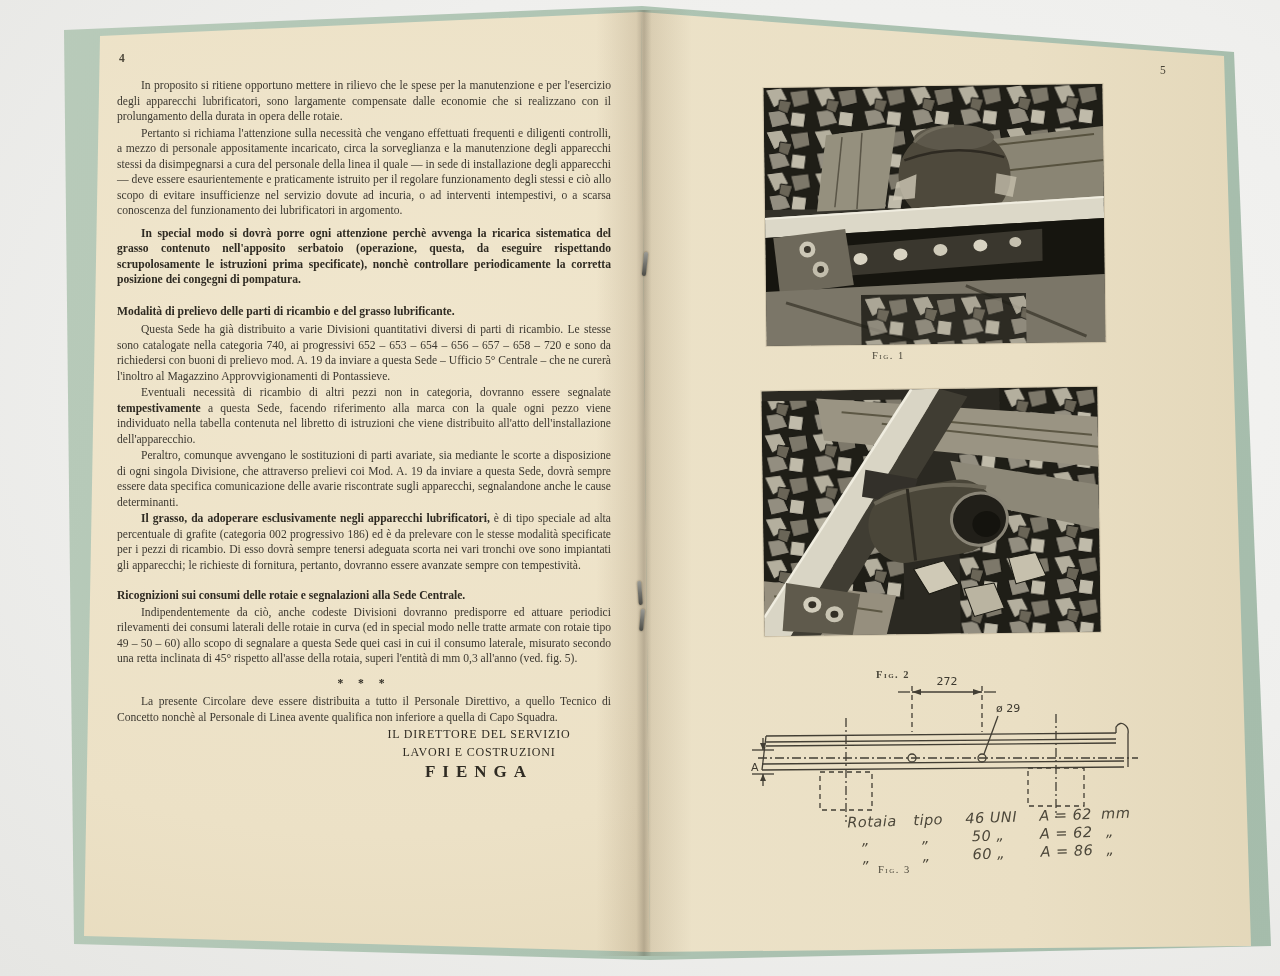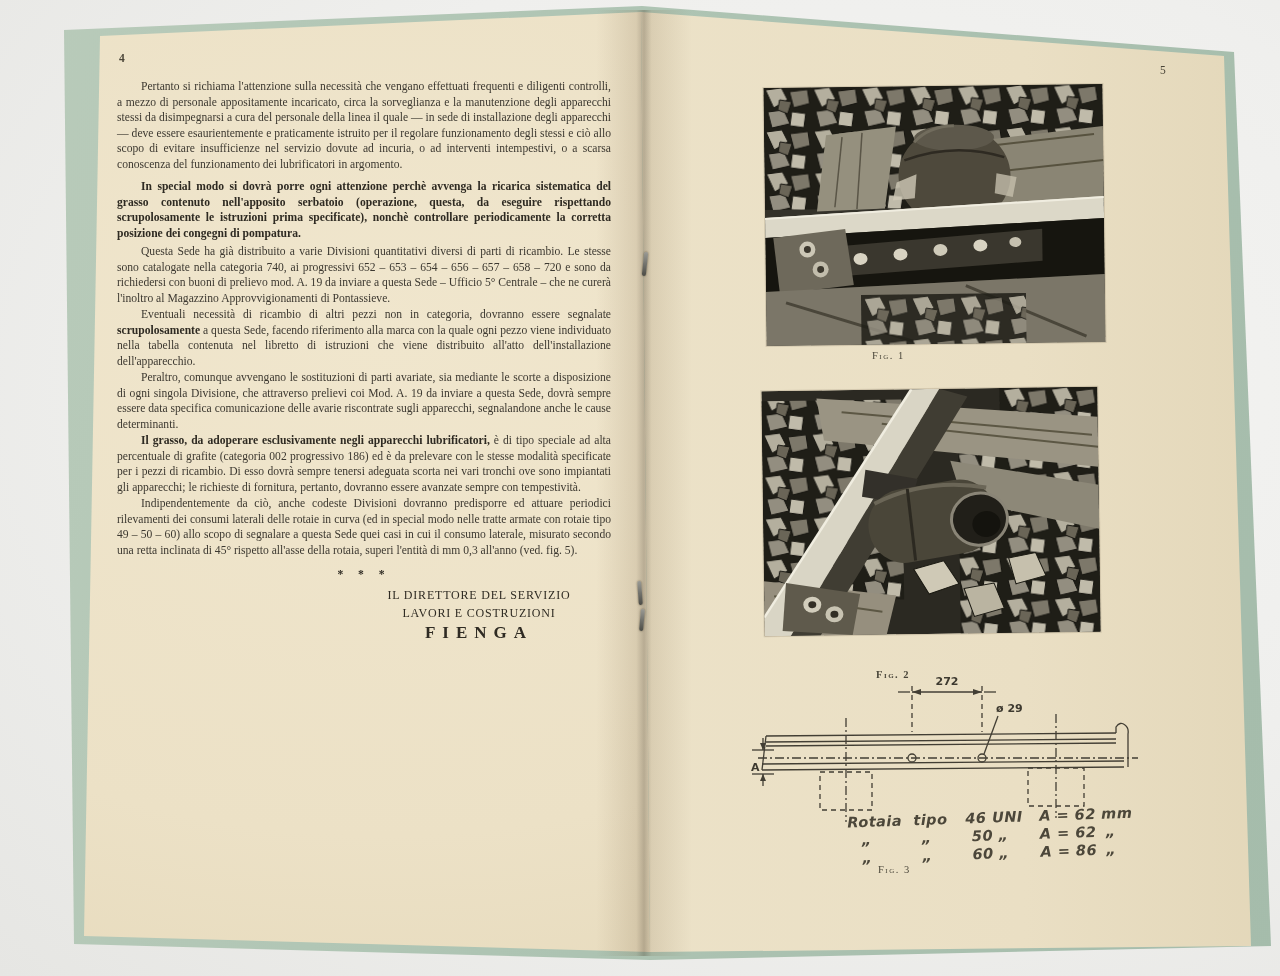--- a/index.html
+++ b/index.html
@@ -43,49 +43,53 @@
   .mt1{margin-top:1px !important;}.mt2{margin-top:2px !important;}
   .mt3{margin-top:3px !important;}.mt6{margin-top:6px !important;}
   .mt7{margin-top:7px !important;}.mt15{margin-top:15px !important;}
   .stars{margin-top:9px !important;margin-bottom:3px !important;text-align:center;text-indent:0;font-weight:bold;letter-spacing:6px;color:#2e2a22;}
   .signature{margin-top:0;margin-left:228px;width:268px;text-align:center;color:#2f2b23;}
   .signature .sl{font-size:12px;line-height:18px;letter-spacing:0.8px;}
   .signature .sn{font-size:17px;font-weight:bold;letter-spacing:7px;margin-top:3px;}
   
   .photo{overflow:hidden;box-shadow:0 0 0 1px rgba(80,70,50,0.15);}
   .caption{font-variant:small-caps;font-size:10.5px;letter-spacing:1.5px;color:#4a463a;}
-  .fig3-wrap{left:750px;top:672px;width:396px;height:198px;font-weight:bold;}
+  .fig3-wrap{left:750px;top:672px;width:396px;height:198px;}
   svg{display:block;}
   .dr{stroke:#423e34;stroke-width:1.3;fill:none;}
   .drt{font-family:"DejaVu Sans",sans-serif;font-size:11px;fill:#3e3a30;}
   .hand{font-family:"DejaVu Sans",sans-serif;font-style:italic;font-size:14.5px;fill:#4c473a;letter-spacing:0.5px;}
 </style>
 </head>
 <body>
 
 <div class="abs full cover"></div>
 <div class="abs full page-left"></div>
 <div class="abs full page-right"></div>
 <div class="abs gutter"></div>
 
 <div class="abs staple" style="left:643px;top:252px;height:24px;transform:rotate(6deg);"></div>
 <div class="abs staple" style="left:638px;top:581px;height:24px;transform:rotate(-4deg);"></div>
 <div class="abs staple" style="left:640px;top:609px;height:22px;transform:rotate(5deg);"></div>
 
 <div class="abs pageno" style="left:119px;top:52px;">4</div>
 
 <main class="abs text-col">
+  <p class="ind">In proposito si ritiene opportuno mettere in rilievo che le spese per la manutenzione e per l'esercizio degli apparecchi lubrificatori, sono largamente compensate dalle economie che si realizzano con il prolungamento della durata in opera delle rotaie.</p>
   <p class="ind mt1">Pertanto si richiama l'attenzione sulla necessità che vengano effettuati frequenti e diligenti controlli, a mezzo di personale appositamente incaricato, circa la sorveglianza e la manutenzione degli apparecchi stessi da disimpegnarsi a cura del personale della linea il quale — in sede di installazione degli apparecchi — deve essere esaurientemente e praticamente istruito per il regolare funzionamento degli stessi e ciò allo scopo di evitare insufficienze nel servizio dovute ad incuria, o ad interventi intempestivi, o a scarsa conoscenza del funzionamento dei lubrificatori in argomento.</p>
   <p class="ind b mt7">In special modo si dovrà porre ogni attenzione perchè avvenga la ricarica sistematica del grasso contenuto nell'apposito serbatoio (operazione, questa, da eseguire rispettando scrupolosamente le istruzioni prima specificate), nonchè controllare periodicamente la corretta posizione dei congegni di pompatura.</p>
+  <p class="heading">Modalità di prelievo delle parti di ricambio e del grasso lubrificante.</p>
   <p class="ind mt3">Questa Sede ha già distribuito a varie Divisioni quantitativi diversi di parti di ricambio. Le stesse sono catalogate nella categoria 740, ai progressivi 652 – 653 – 654 – 656 – 657 – 658 – 720 e sono da richiedersi con buoni di prelievo mod. A. 19 da inviare a questa Sede – Ufficio 5° Centrale – che ne curerà l'inoltro al Magazzino Approvvigionamenti di Pontassieve.</p>
-  <p class="ind mt1"><span>Eventuali necessità di ricambio di altri pezzi non in categoria, dovranno essere segnalate </span><span class="b">scrupolosamente</span><span> a questa Sede, facendo riferimento alla marca con la quale ogni pezzo viene individuato nella tabella contenuta nel libretto di istruzioni che viene distribuito all'atto dell'installazione dell'apparecchio.</span></p>
+  <p class="ind mt1"><span>Eventuali necessità di ricambio di altri pezzi non in categoria, dovranno essere segnalate </span><span class="b">tempestivamente</span><span> a questa Sede, facendo riferimento alla marca con la quale ogni pezzo viene individuato nella tabella contenuta nel libretto di istruzioni che viene distribuito all'atto dell'installazione dell'apparecchio.</span></p>
   <p class="ind mt1">Peraltro, comunque avvengano le sostituzioni di parti avariate, sia mediante le scorte a disposizione di ogni singola Divisione, che attraverso prelievi coi Mod. A. 19 da inviare a questa Sede, dovrà sempre essere data specifica comunicazione delle avarie riscontrate sugli apparecchi, segnalandone anche le cause determinanti.</p>
   <p class="ind mt1"><span class="b">Il grasso, da adoperare esclusivamente negli apparecchi lubrificatori,</span><span> è di tipo speciale ad alta percentuale di grafite (categoria 002 progressivo 186) ed è da prelevare con le stesse modalità specificate per i pezzi di ricambio. Di esso dovrà sempre tenersi adeguata scorta nei vari tronchi ove sono impiantati gli apparecchi; le richieste di fornitura, pertanto, dovranno essere avanzate sempre con tempestività.</span></p>
+  <p class="heading mt15">Ricognizioni sui consumi delle rotaie e segnalazioni alla Sede Centrale.</p>
   <p class="ind mt1"><span>Indipendentemente da ciò, anche codeste Divisioni dovranno predisporre ed attuare periodici rilevamenti dei consumi laterali delle rotaie in curva (ed in special modo nelle tratte armate con rotaie tipo 49 – 50 – 60) allo scopo di segnalare a questa Sede quei casi in cui il consumo laterale, misurato secondo una retta inclinata di 45° rispetto all'asse della rotaia, superi l'entità di mm 0,3 all'anno </span><span class="it">(ved. fig. 5).</span></p>
   <p class="stars">* * *</p>
+  <p class="ind mt2">La presente Circolare deve essere distribuita a tutto il Personale Direttivo, a quello Tecnico di Concetto nonchè al Personale di Linea avente qualifica non inferiore a quella di Capo Squadra.</p>
   <div class="signature">
     <div class="sl">IL DIRETTORE DEL SERVIZIO</div>
     <div class="sl">LAVORI E COSTRUZIONI</div>
     <div class="sn">FIENGA</div>
   </div>
 </main>
 
 <div class="abs pageno" style="left:1160px;top:64px;font-weight:normal;">5</div>
 
 <div class="abs photo" style="left:765px;top:86px;width:339px;height:258px;transform:rotate(-0.7deg);">

